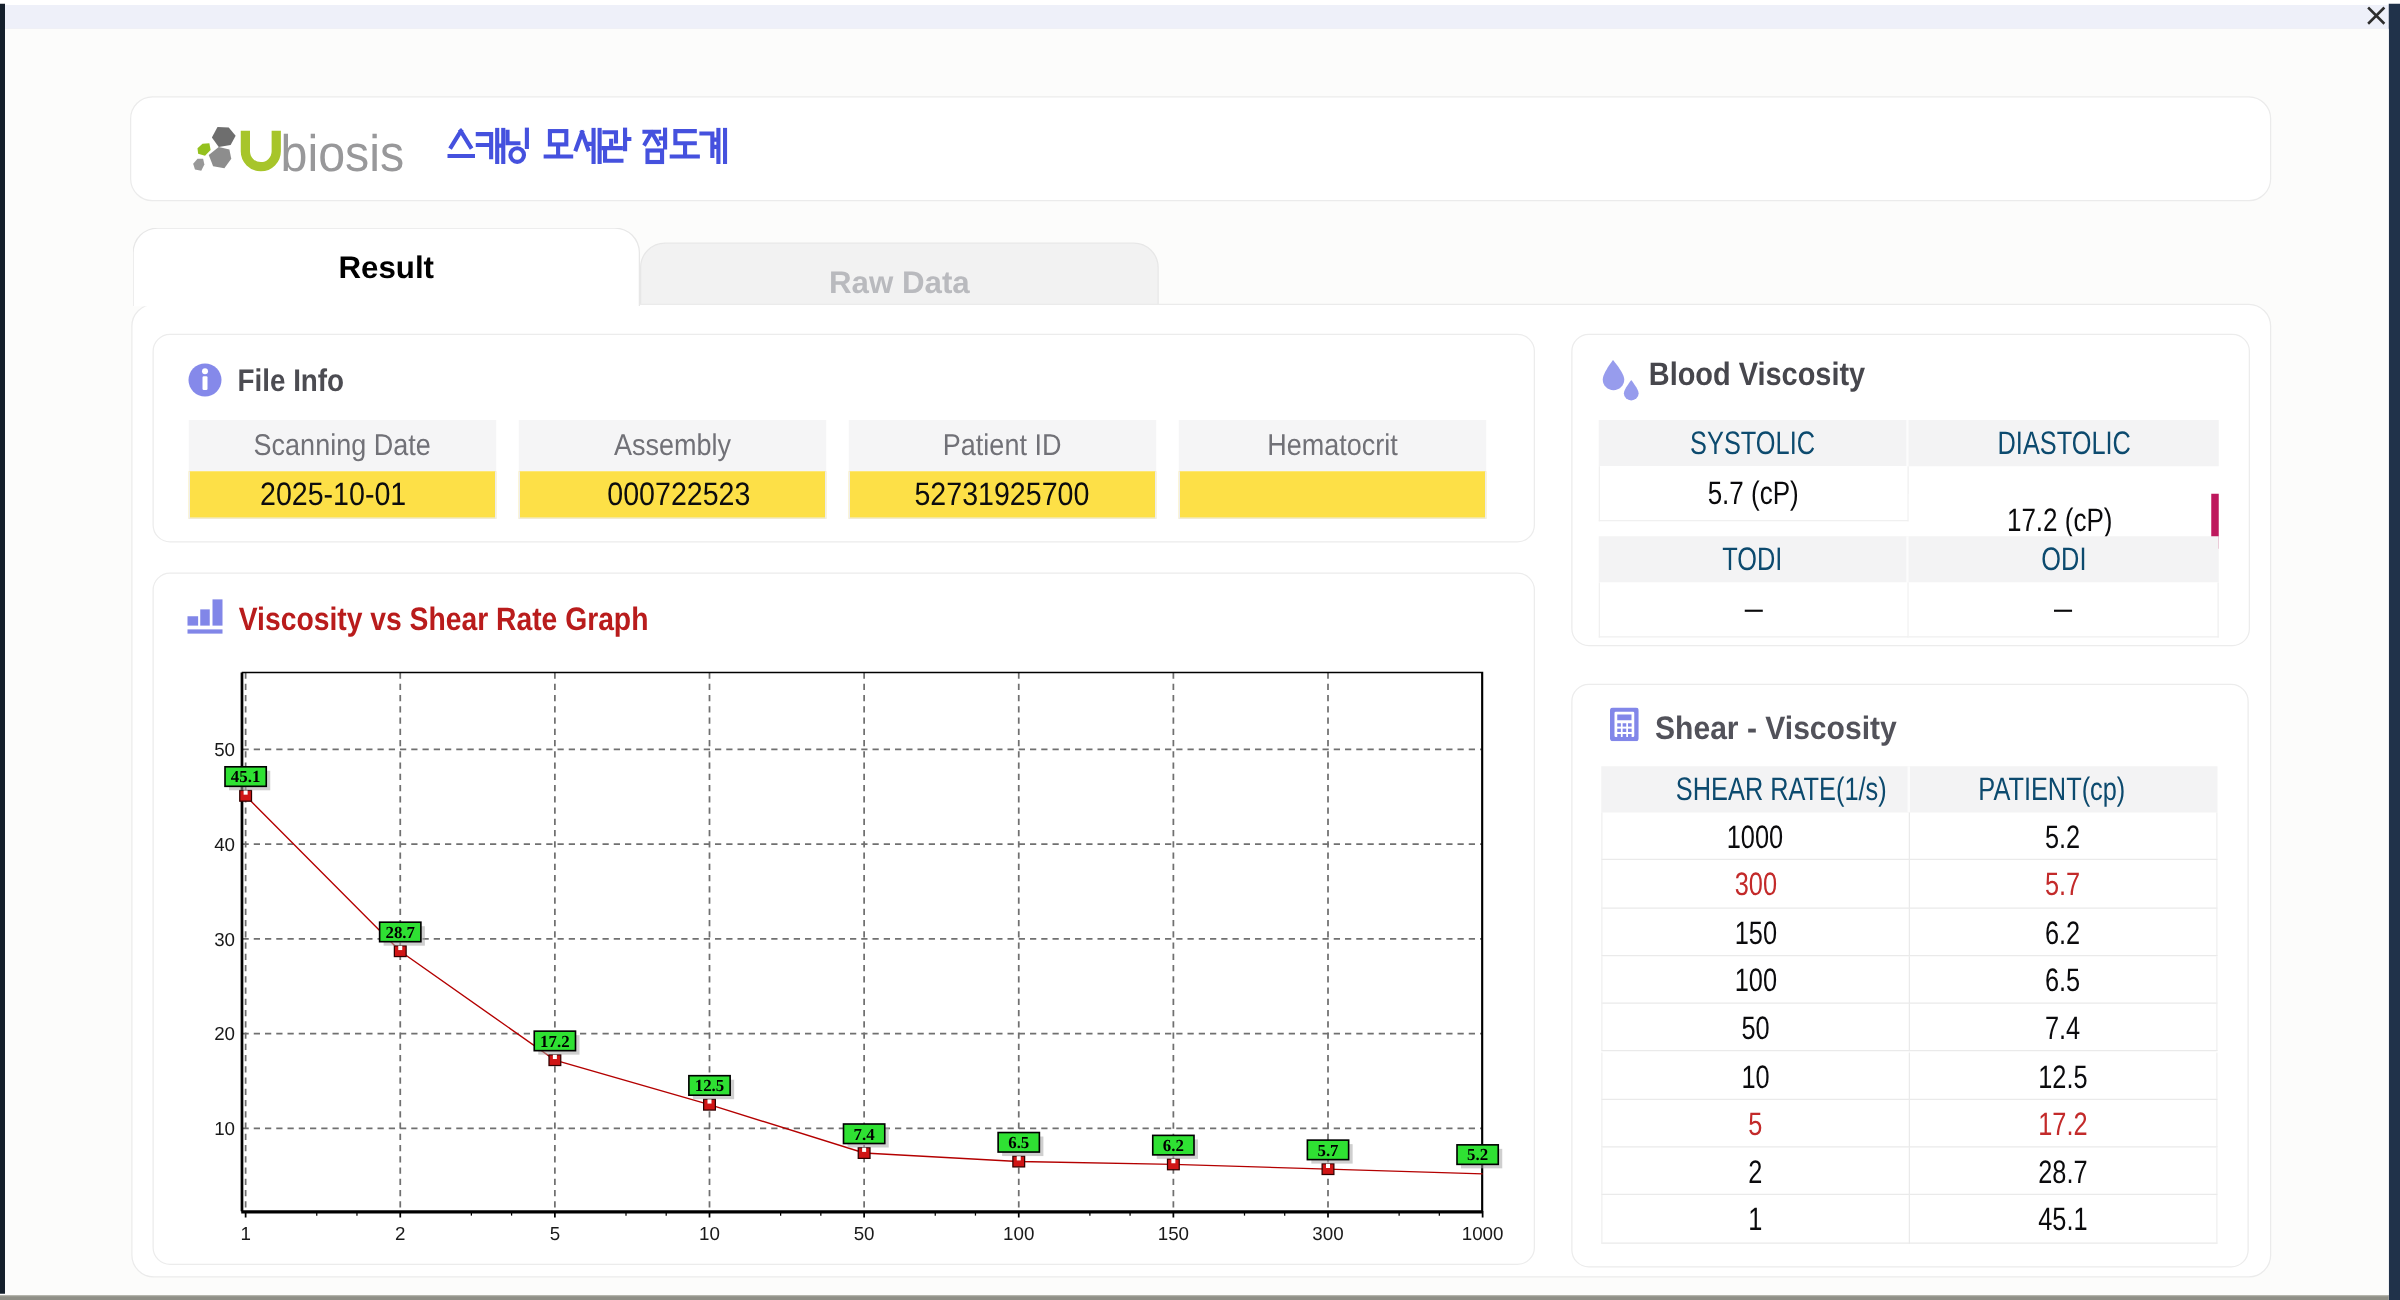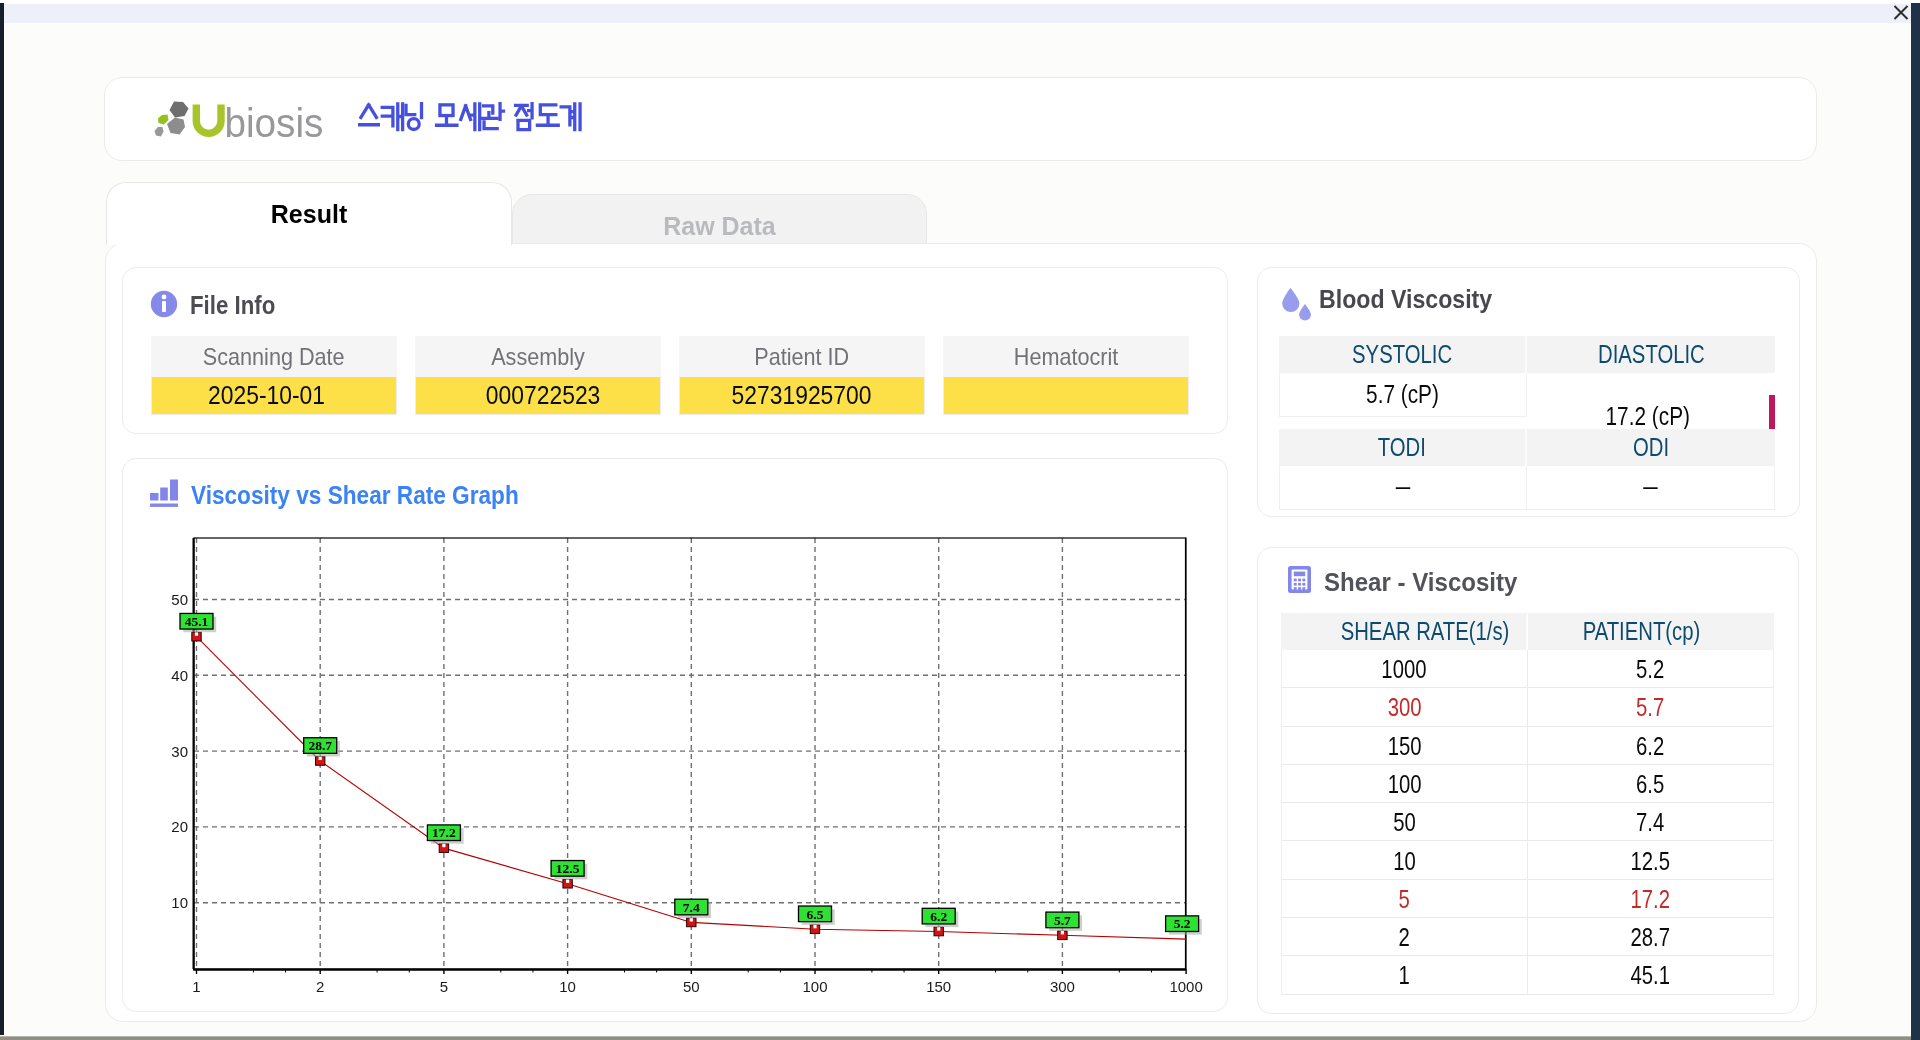--- a/index.html
+++ b/index.html
@@ -127,21 +127,21 @@
 
 <div class="abs card graphcard"></div>
 <svg class="abs" style="left:148px;top:477px;z-index:4" width="32" height="32" viewBox="0 0 32 32">
   <g fill="#8186e8">
     <rect x="2" y="16" width="8.5" height="7.5"></rect>
     <rect x="12.2" y="10.5" width="7.6" height="13"></rect>
     <rect x="22" y="2.5" width="8" height="21"></rect>
     <rect x="2" y="26.5" width="28" height="3.4"></rect>
   </g>
 </svg>
-<div class="abs sect-title" style="left:191px;top:480px;color:#3b82f6;font-size:26px;"><span class="sq" style="transform:scaleX(0.87)">Viscosity vs Shear Rate Graph</span></div>
+<div class="abs sect-title" style="left:191px;top:480px;color:#b91c1c;font-size:26px;"><span class="sq" style="transform:scaleX(0.87)">Viscosity vs Shear Rate Graph</span></div>
 <svg class="abs" style="left:122px;top:458px;z-index:4" width="1106" height="554" viewBox="0 0 1106 554" id="chart">
     <rect x="72" y="80" width="992" height="431" fill="#ffffff"></rect>
     <line x1="74.5" y1="80" x2="74.5" y2="511" stroke="#707070" stroke-width="1.4" stroke-dasharray="5 4"></line>
     <line x1="198.2" y1="80" x2="198.2" y2="511" stroke="#707070" stroke-width="1.4" stroke-dasharray="5 4"></line>
     <line x1="321.9" y1="80" x2="321.9" y2="511" stroke="#707070" stroke-width="1.4" stroke-dasharray="5 4"></line>
     <line x1="445.6" y1="80" x2="445.6" y2="511" stroke="#707070" stroke-width="1.4" stroke-dasharray="5 4"></line>
     <line x1="569.3" y1="80" x2="569.3" y2="511" stroke="#707070" stroke-width="1.4" stroke-dasharray="5 4"></line>
     <line x1="693" y1="80" x2="693" y2="511" stroke="#707070" stroke-width="1.4" stroke-dasharray="5 4"></line>
     <line x1="816.7" y1="80" x2="816.7" y2="511" stroke="#707070" stroke-width="1.4" stroke-dasharray="5 4"></line>
     <line x1="940.4" y1="80" x2="940.4" y2="511" stroke="#707070" stroke-width="1.4" stroke-dasharray="5 4"></line>

